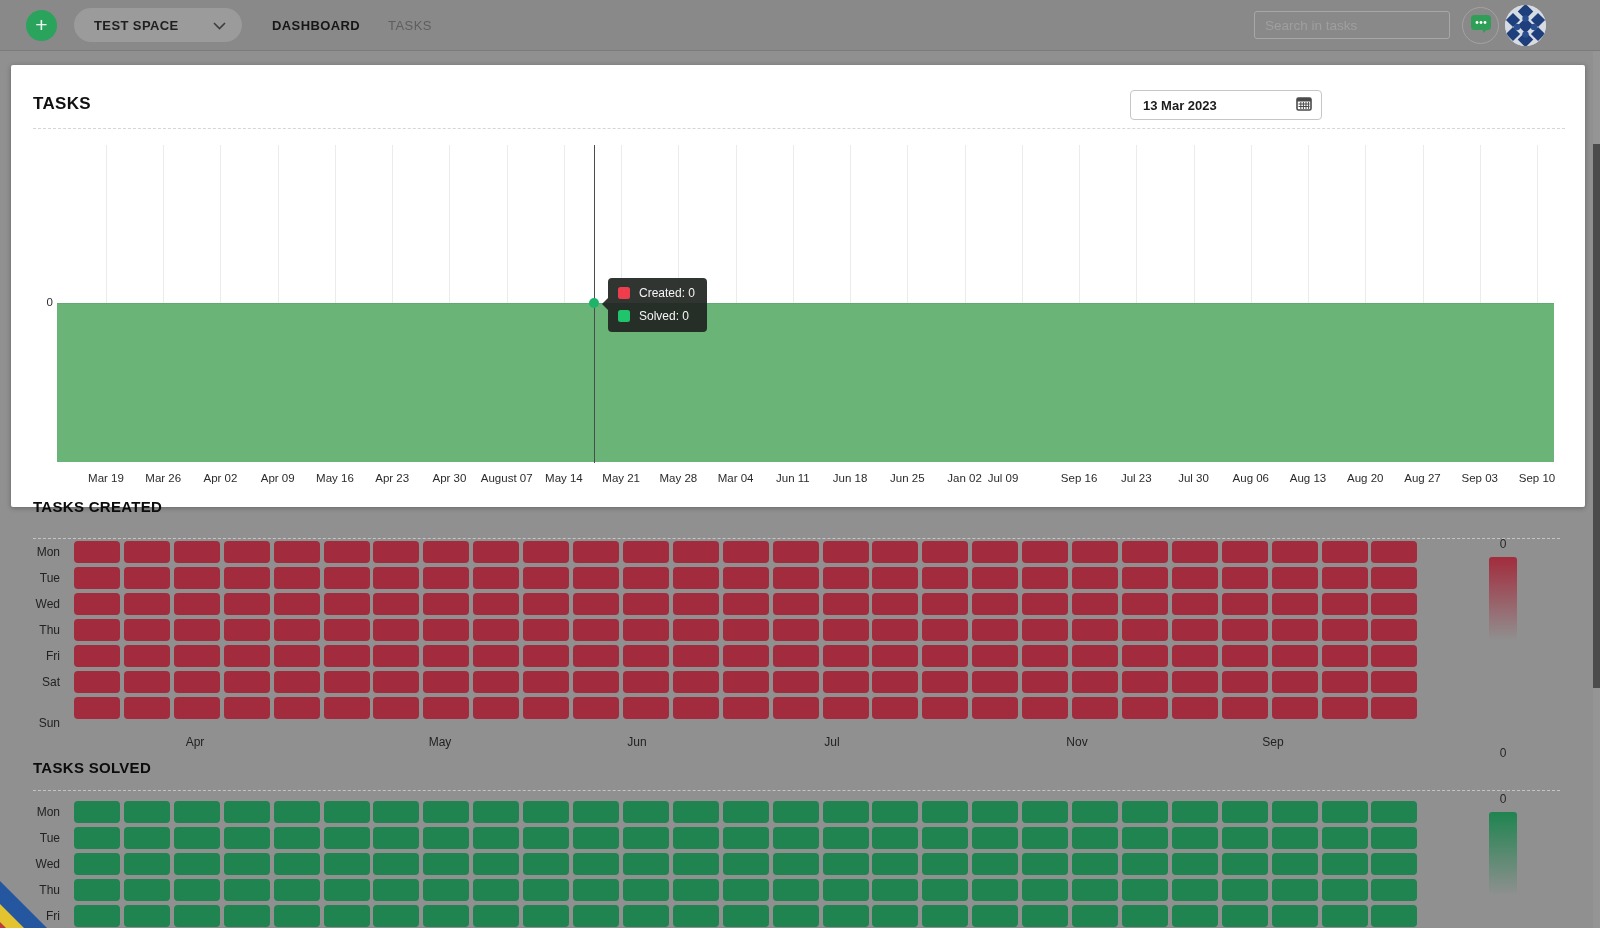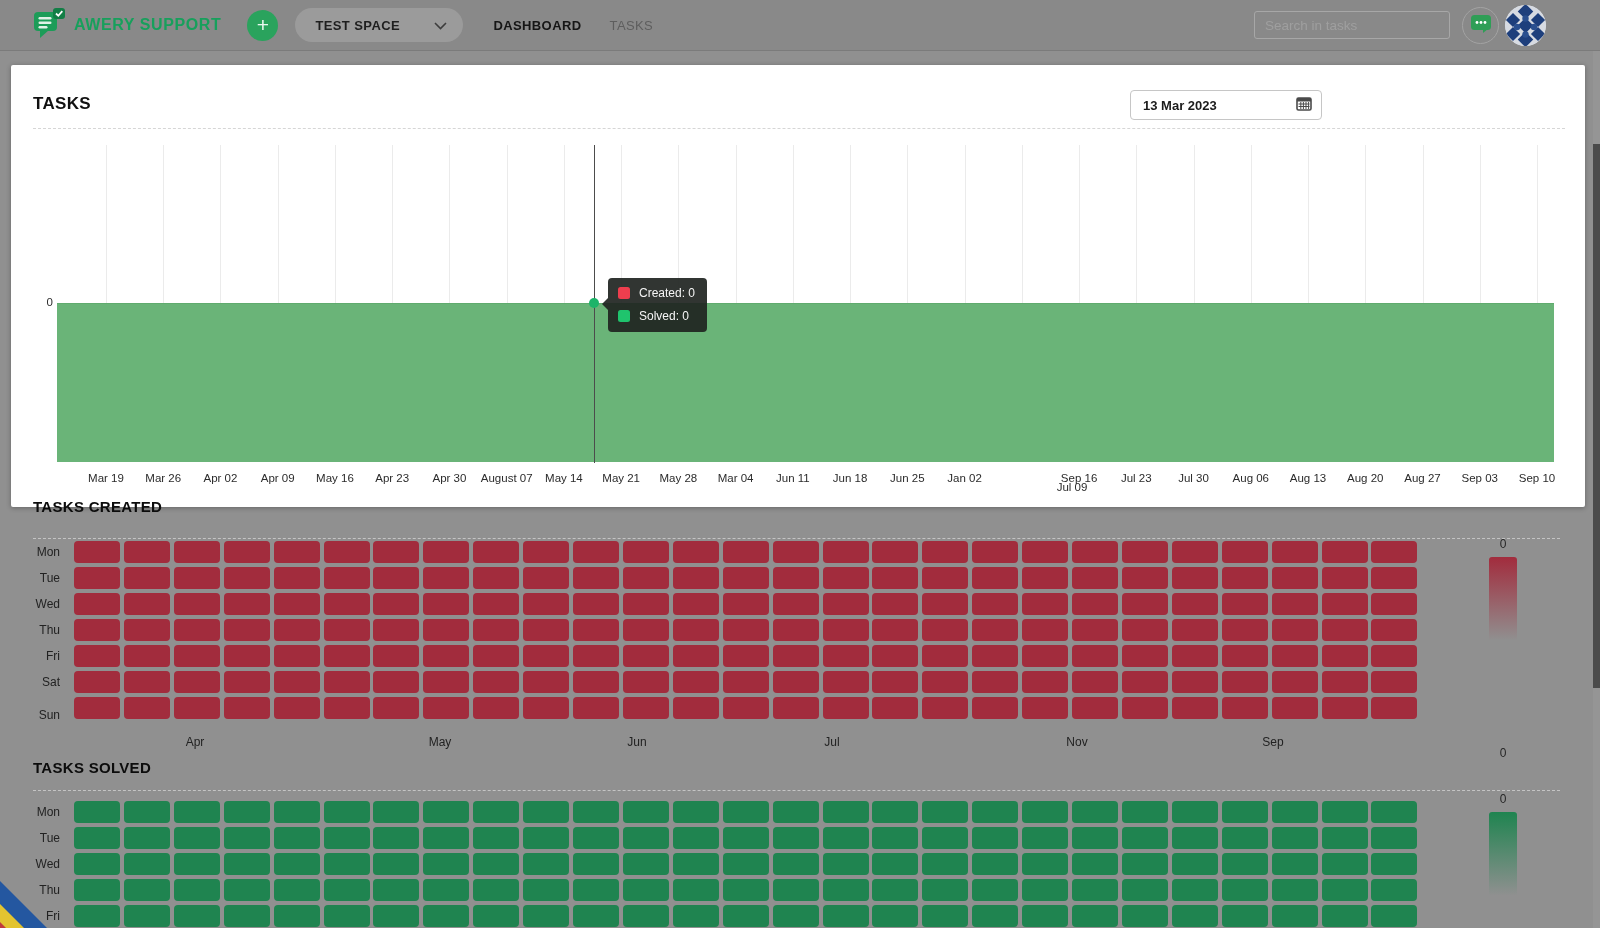--- a/index.html
+++ b/index.html
@@ -129,34 +129,20 @@
     clip-path:polygon(0 0, 0 100%, 100% 100%); }
   .ribbon-yellow { width:24px; height:24px; background:#e3c430;
     clip-path:polygon(0 0, 0 100%, 100% 100%); }
   .ribbon-red    { width:6px; height:6px; background:#c03b3b;
     clip-path:polygon(0 0, 0 100%, 100% 100%); }
 </style>
 </head>
 <body>
 
 <header class="navbar">
-  <div class="brand">
-    <span>
-      <svg width="33" height="36" viewBox="0 0 33 36">
-        <rect x="1" y="7" width="23" height="19" rx="4" fill="#1c9c58"></rect>
-        <path d="M7 25 L7 33 L16 25 Z" fill="#1c9c58"></path>
-        <rect x="5.5" y="12" width="13" height="2.4" rx="1.2" fill="#dff1e6"></rect>
-        <rect x="5.5" y="16.5" width="13" height="2.4" rx="1.2" fill="#dff1e6"></rect>
-        <rect x="5.5" y="21" width="9" height="2.4" rx="1.2" fill="#dff1e6"></rect>
-        <rect x="20" y="3" width="12" height="11" rx="3" fill="#127e46"></rect>
-        <path d="M23 8.5 L25.3 10.8 L29.3 6.2" stroke="#ffffff" stroke-width="1.8" fill="none"></path>
-      </svg>
-    </span>
-    <span class="brand-text">AWERY SUPPORT</span>
-  </div>
 
   <div class="add-btn">
     <span>+</span>
   </div>
 
   <div class="space-pill">
     <span class="space-label">TEST SPACE</span>
     <span>
       <svg width="13" height="8" viewBox="0 0 13 8">
           <polyline points="1,1 6.5,6.5 12,1" fill="none" stroke="#3d3d3d" stroke-width="1.6"></polyline>
@@ -280,21 +266,21 @@
       <div class="x-label" style="left: 438.44px;">Apr 30</div>
       <div class="x-label" style="left: 495.68px;">August 07</div>
       <div class="x-label" style="left: 552.92px;">May 14</div>
       <div class="x-label" style="left: 610.16px;">May 21</div>
       <div class="x-label" style="left: 667.4px;">May 28</div>
       <div class="x-label" style="left: 724.64px;">Mar 04</div>
       <div class="x-label" style="left: 781.88px;">Jun 11</div>
       <div class="x-label" style="left: 839.12px;">Jun 18</div>
       <div class="x-label" style="left: 896.36px;">Jun 25</div>
       <div class="x-label" style="left: 953.6px;">Jan 02</div>
-      <div class="x-label" style="left: 1061px; margin-top: 9px;">Jul 09</div>
+      <div class="x-label" style="left: 992px;">Jul 09</div>
       <div class="x-label" style="left: 1068.08px;">Sep 16</div>
       <div class="x-label" style="left: 1125.32px;">Jul 23</div>
       <div class="x-label" style="left: 1182.56px;">Jul 30</div>
       <div class="x-label" style="left: 1239.8px;">Aug 06</div>
       <div class="x-label" style="left: 1297.04px;">Aug 13</div>
       <div class="x-label" style="left: 1354.28px;">Aug 20</div>
       <div class="x-label" style="left: 1411.52px;">Aug 27</div>
       <div class="x-label" style="left: 1468.76px;">Sep 03</div>
       <div class="x-label" style="left: 1526px;">Sep 10</div>
     </div>
@@ -465,21 +451,21 @@
       <div class="heat-cell" style="left: 922.3px; top: 173px; background: rgb(162, 44, 61);"></div>
       <div class="heat-cell" style="left: 972.2px; top: 173px; background: rgb(162, 44, 61);"></div>
       <div class="heat-cell" style="left: 1022.1px; top: 173px; background: rgb(162, 44, 61);"></div>
       <div class="heat-cell" style="left: 1072px; top: 173px; background: rgb(162, 44, 61);"></div>
       <div class="heat-cell" style="left: 1121.9px; top: 173px; background: rgb(162, 44, 61);"></div>
       <div class="heat-cell" style="left: 1171.8px; top: 173px; background: rgb(162, 44, 61);"></div>
       <div class="heat-cell" style="left: 1221.7px; top: 173px; background: rgb(162, 44, 61);"></div>
       <div class="heat-cell" style="left: 1271.6px; top: 173px; background: rgb(162, 44, 61);"></div>
       <div class="heat-cell" style="left: 1321.5px; top: 173px; background: rgb(162, 44, 61);"></div>
       <div class="heat-cell" style="left: 1371.4px; top: 173px; background: rgb(162, 44, 61);"></div>
-      <div class="day-label" style="top: 210px; padding-left: 21px;">Sun</div>
+      <div class="day-label" style="top: 218px; padding-left: 21px;">Sun</div>
       <div class="heat-cell" style="left: 74px; top: 199px; background: rgb(162, 44, 61);"></div>
       <div class="heat-cell" style="left: 123.9px; top: 199px; background: rgb(162, 44, 61);"></div>
       <div class="heat-cell" style="left: 173.8px; top: 199px; background: rgb(162, 44, 61);"></div>
       <div class="heat-cell" style="left: 223.7px; top: 199px; background: rgb(162, 44, 61);"></div>
       <div class="heat-cell" style="left: 273.6px; top: 199px; background: rgb(162, 44, 61);"></div>
       <div class="heat-cell" style="left: 323.5px; top: 199px; background: rgb(162, 44, 61);"></div>
       <div class="heat-cell" style="left: 373.4px; top: 199px; background: rgb(162, 44, 61);"></div>
       <div class="heat-cell" style="left: 423.3px; top: 199px; background: rgb(162, 44, 61);"></div>
       <div class="heat-cell" style="left: 473.2px; top: 199px; background: rgb(162, 44, 61);"></div>
       <div class="heat-cell" style="left: 523.1px; top: 199px; background: rgb(162, 44, 61);"></div>

